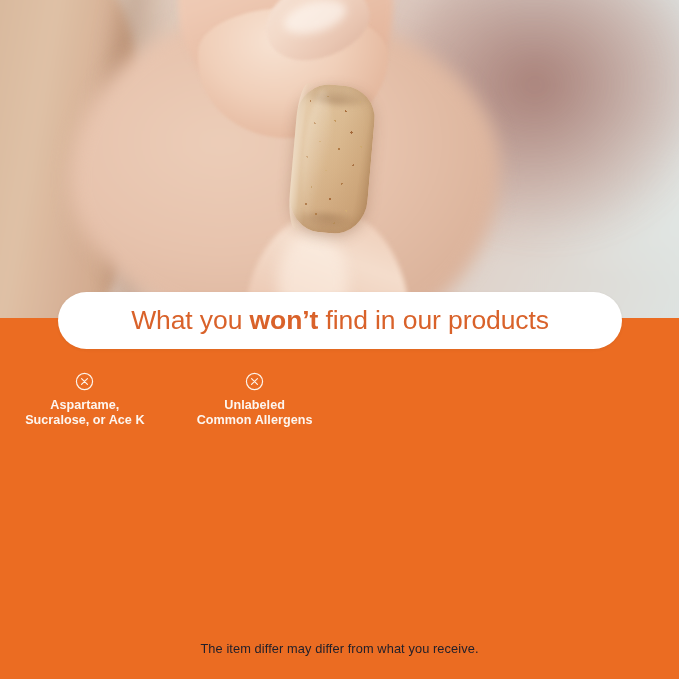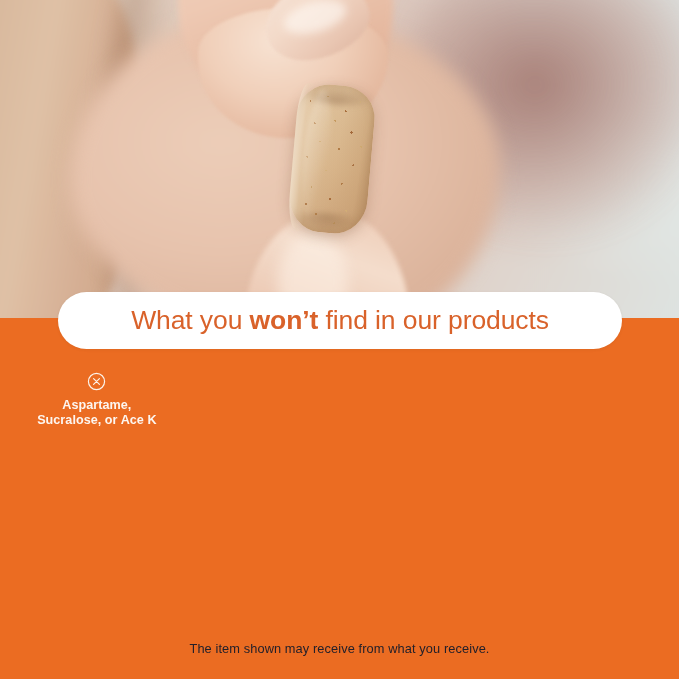--- a/index.html
+++ b/index.html
@@ -262,21 +262,20 @@
 
   
   .grid {
     position: absolute;
     left: 0;
     top: 366px;
     width: 608px;
     display: grid;
     grid-template-columns: repeat(4, 1fr);
     row-gap: 0;
-    margin-left: 12px;
   }
   .grid-cell {
     display: flex;
     flex-direction: column;
     align-items: center;
     padding: 0 8px;
   }
   .grid-row-1 .grid-cell { height: 80px; }
   .grid-row {
     display: grid;
@@ -348,19 +347,28 @@
     <div class="grid-row grid-row-1">
       <div class="grid-cell">
         <span class="x-icon">
           <svg viewBox="0 0 24 24" width="19" height="19">
               <circle cx="12" cy="12" r="10.2" fill="none" stroke="#FCF3EA" stroke-width="1.5"></circle>
               <path d="M8.3 8.3 L15.7 15.7 M15.7 8.3 L8.3 15.7" stroke="#FCF3EA" stroke-width="1.5" stroke-linecap="round"></path>
             </svg>
         </span>
         <span class="cell-label">Aspartame,<br>Sucralose, or Ace K</span>
       </div>
+      <div class="grid-cell">
+        <span class="x-icon">
+          <svg viewBox="0 0 24 24" width="19" height="19">
+              <circle cx="12" cy="12" r="10.2" fill="none" stroke="#FCF3EA" stroke-width="1.5"></circle>
+              <path d="M8.3 8.3 L15.7 15.7 M15.7 8.3 L8.3 15.7" stroke="#FCF3EA" stroke-width="1.5" stroke-linecap="round"></path>
+            </svg>
+        </span>
+        <span class="cell-label">Unlabeled<br>Common Allergens</span>
+      </div>
     </div>
 
   </div>
 
-  <div class="footer-note">The item shown may receive from what you receive.</div>
+  <div class="footer-note">The item differ may differ from what you receive.</div>
 
 </div>
 
 </body></html>

